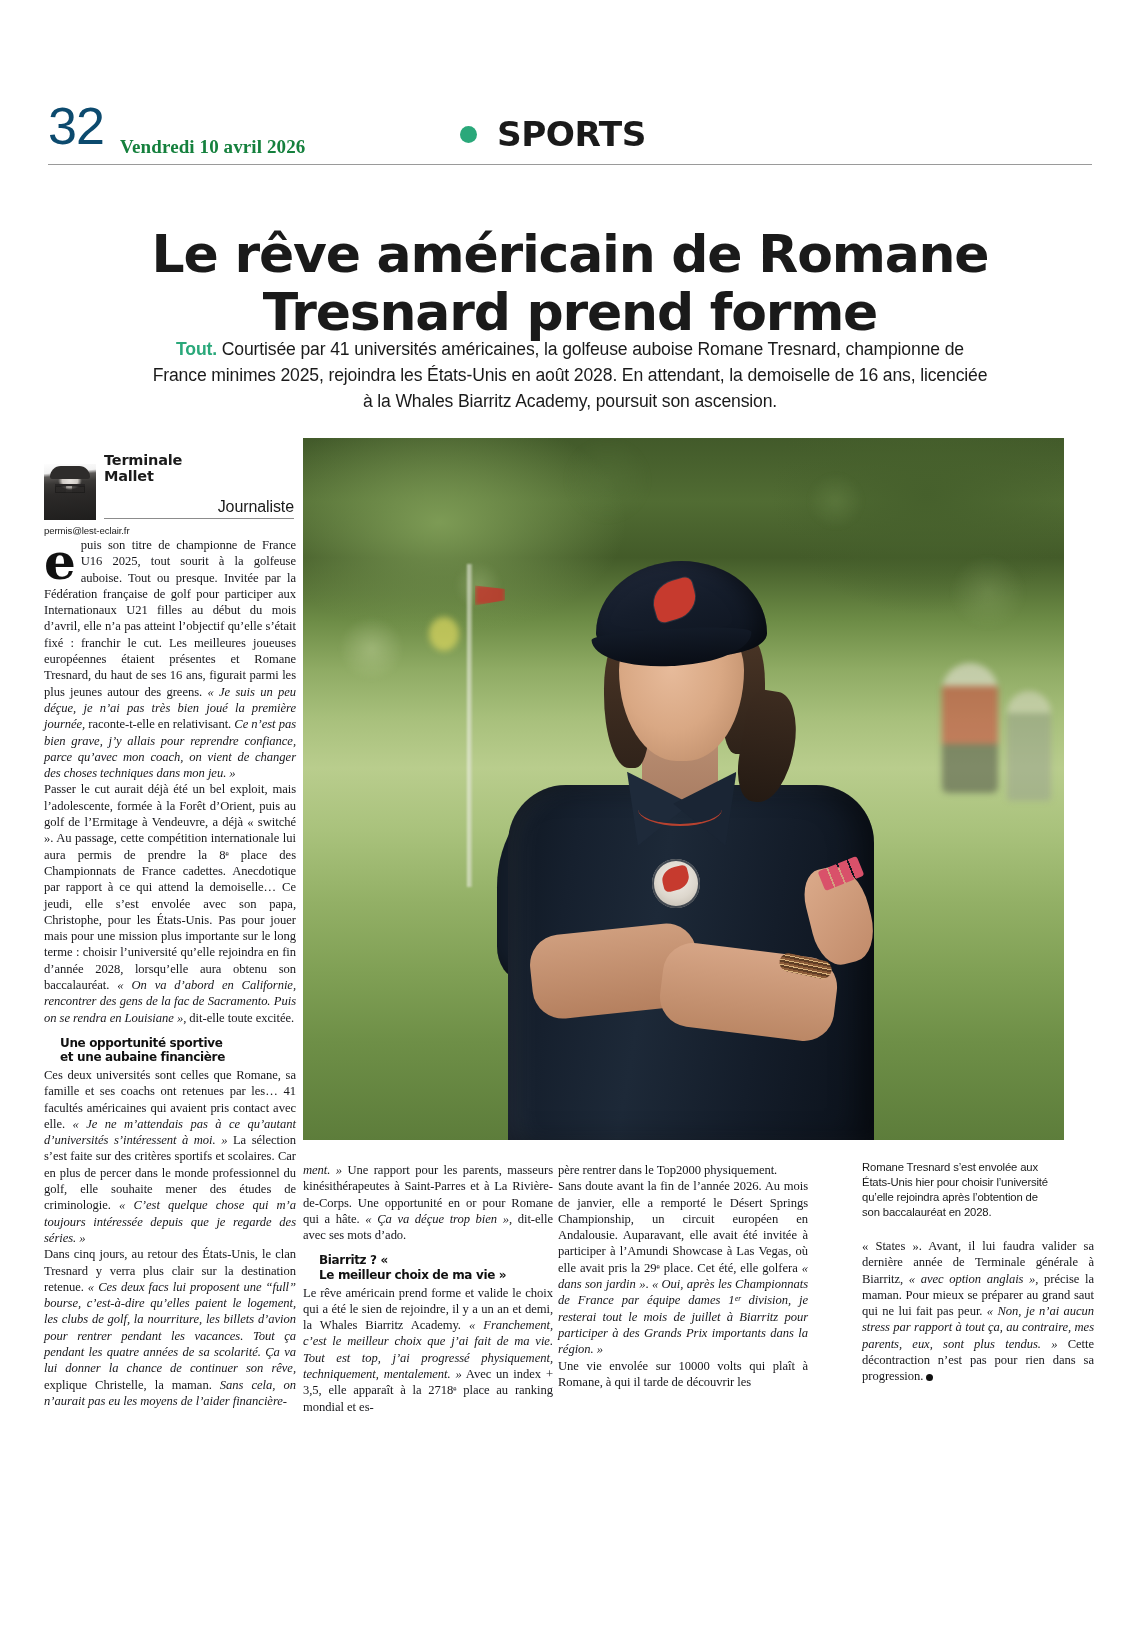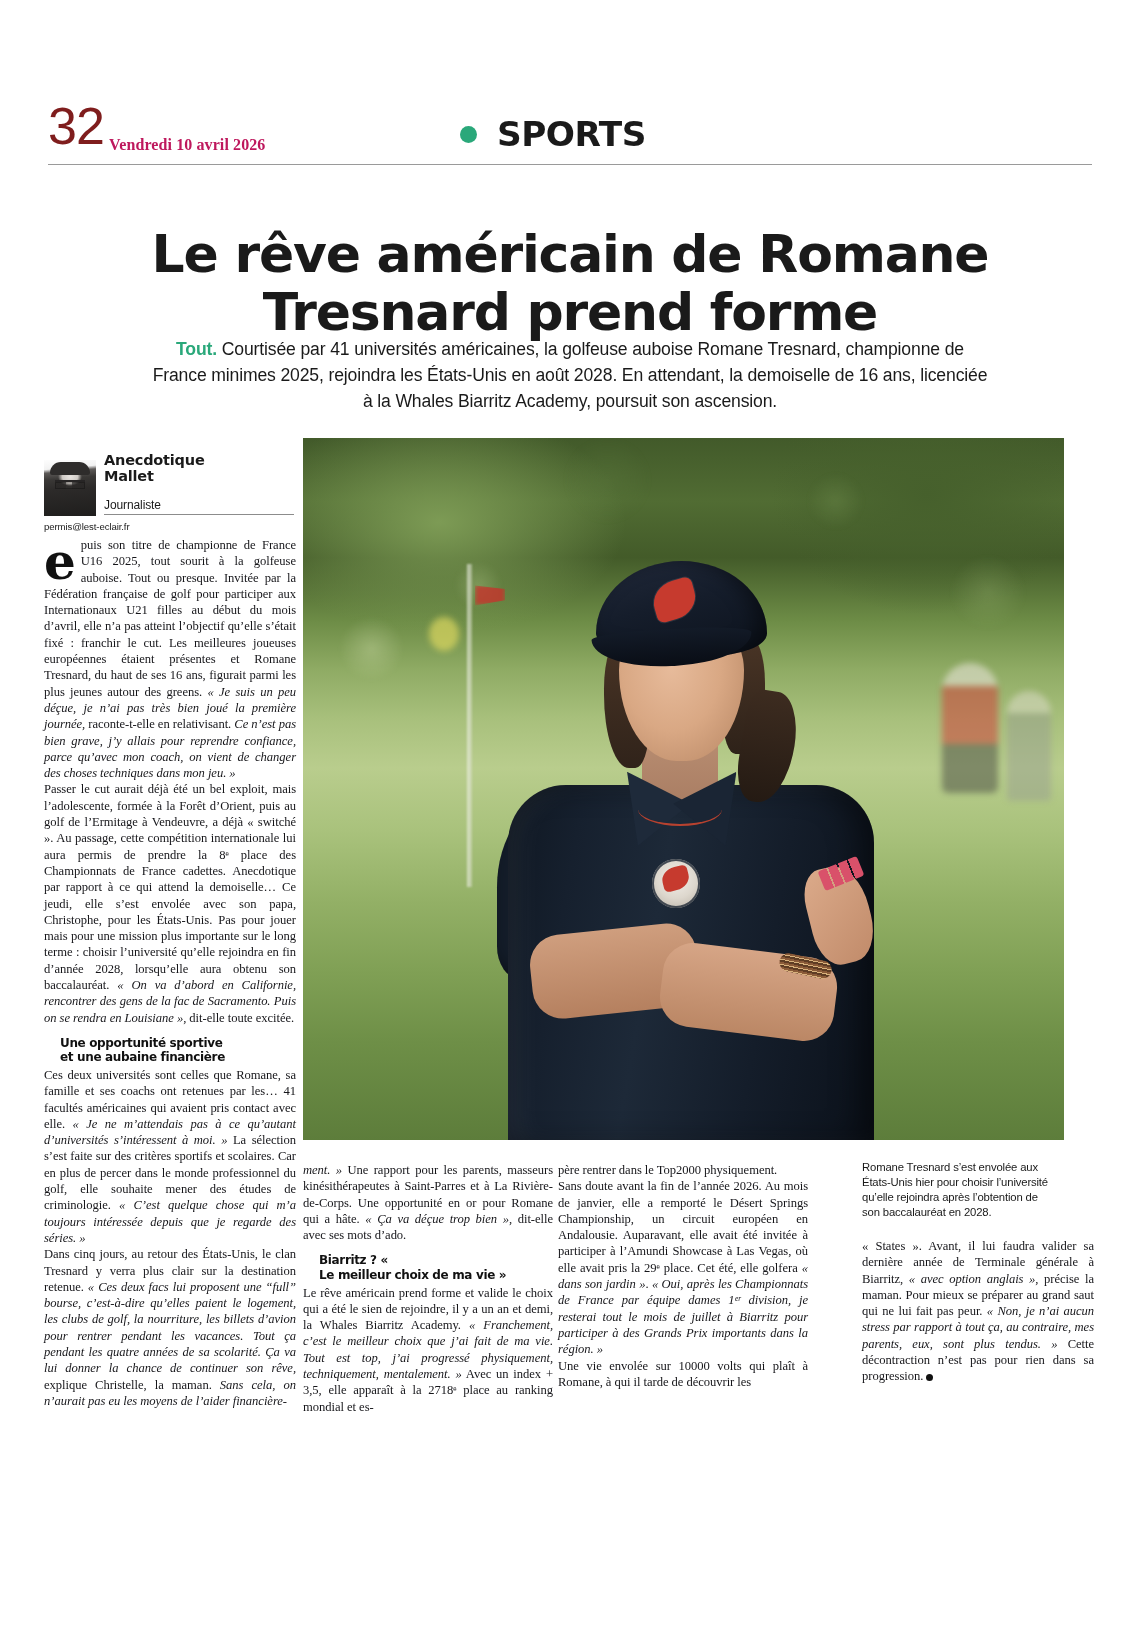--- a/index.html
+++ b/index.html
@@ -29,31 +29,31 @@
     height: 58px;
   }
   .folio-number {
     position: absolute;
     left: 0;
     top: -8px;
     font-family: "Liberation Sans", sans-serif;
     font-size: 52px;
     font-weight: 300;
     letter-spacing: -1px;
-    color: #7f1d1d;
+    color: #0c4a6e;
     line-height: 1;
   }
   .folio-date {
     position: absolute;
-    left: 61px;
+    left: 72px;
     top: 28px;
     font-family: "Liberation Serif", serif;
-    font-size: 16px;
+    font-size: 19px;
     font-weight: 700;
-    color: #be185d;
+    color: #15803d;
     letter-spacing: 0.1px;
   }
   .section-flag {
     position: absolute;
     right: 452px;
     top: 10px;
     display: flex;
     align-items: center;
     gap: 20px;
   }
@@ -170,27 +170,28 @@
   .byline-name {
     font-family: "DejaVu Sans", sans-serif;
     font-size: 14.5px;
     font-weight: 700;
     line-height: 1.12;
     color: #1a1a1a;
     letter-spacing: -0.2px;
   }
   .byline-role {
     font-family: "Liberation Sans", sans-serif;
-    font-size: 12px;
+    font-size: 16px;
     font-weight: 400;
     color: #1a1a1a;
     padding-bottom: 2px;
     border-bottom: 1px solid #8c8c8c;
     margin-top: 14px;
     letter-spacing: -0.1px;
+    text-align: right;
   }
   .byline-email {
     font-family: "Liberation Sans", sans-serif;
     font-size: 9.6px;
     color: #1a1a1a;
     margin-top: 5px;
     letter-spacing: -0.1px;
   }
 
   
@@ -576,21 +577,21 @@
   <div class="masthead-rule"></div>
 
   <h1 class="headline">Le rêve américain de Romane Tresnard prend forme</h1>
 
   <div class="standfirst"><span class="kicker">Tout.</span><span> Courtisée par 41 universités américaines, la golfeuse auboise Romane Tresnard, championne de France minimes 2025, rejoindra les États-Unis en août 2028. En attendant, la demoiselle de 16 ans, licenciée à la Whales Biarritz Academy, poursuit son ascension.</span></div>
 
   <div class="byline">
     <div class="byline-row">
       <div class="byline-photo"></div>
       <div class="byline-names">
-        <div class="byline-name">Anecdotique</div>
+        <div class="byline-name">Terminale</div>
         <div class="byline-name">Mallet</div>
         <div class="byline-role">Journaliste</div>
       </div>
     </div>
     <div class="byline-email">permis@lest-eclair.fr</div>
   </div>
 
   <div class="photo-frame">
     <div class="photo-bg"></div>
     <div class="photo-bokeh"></div>

